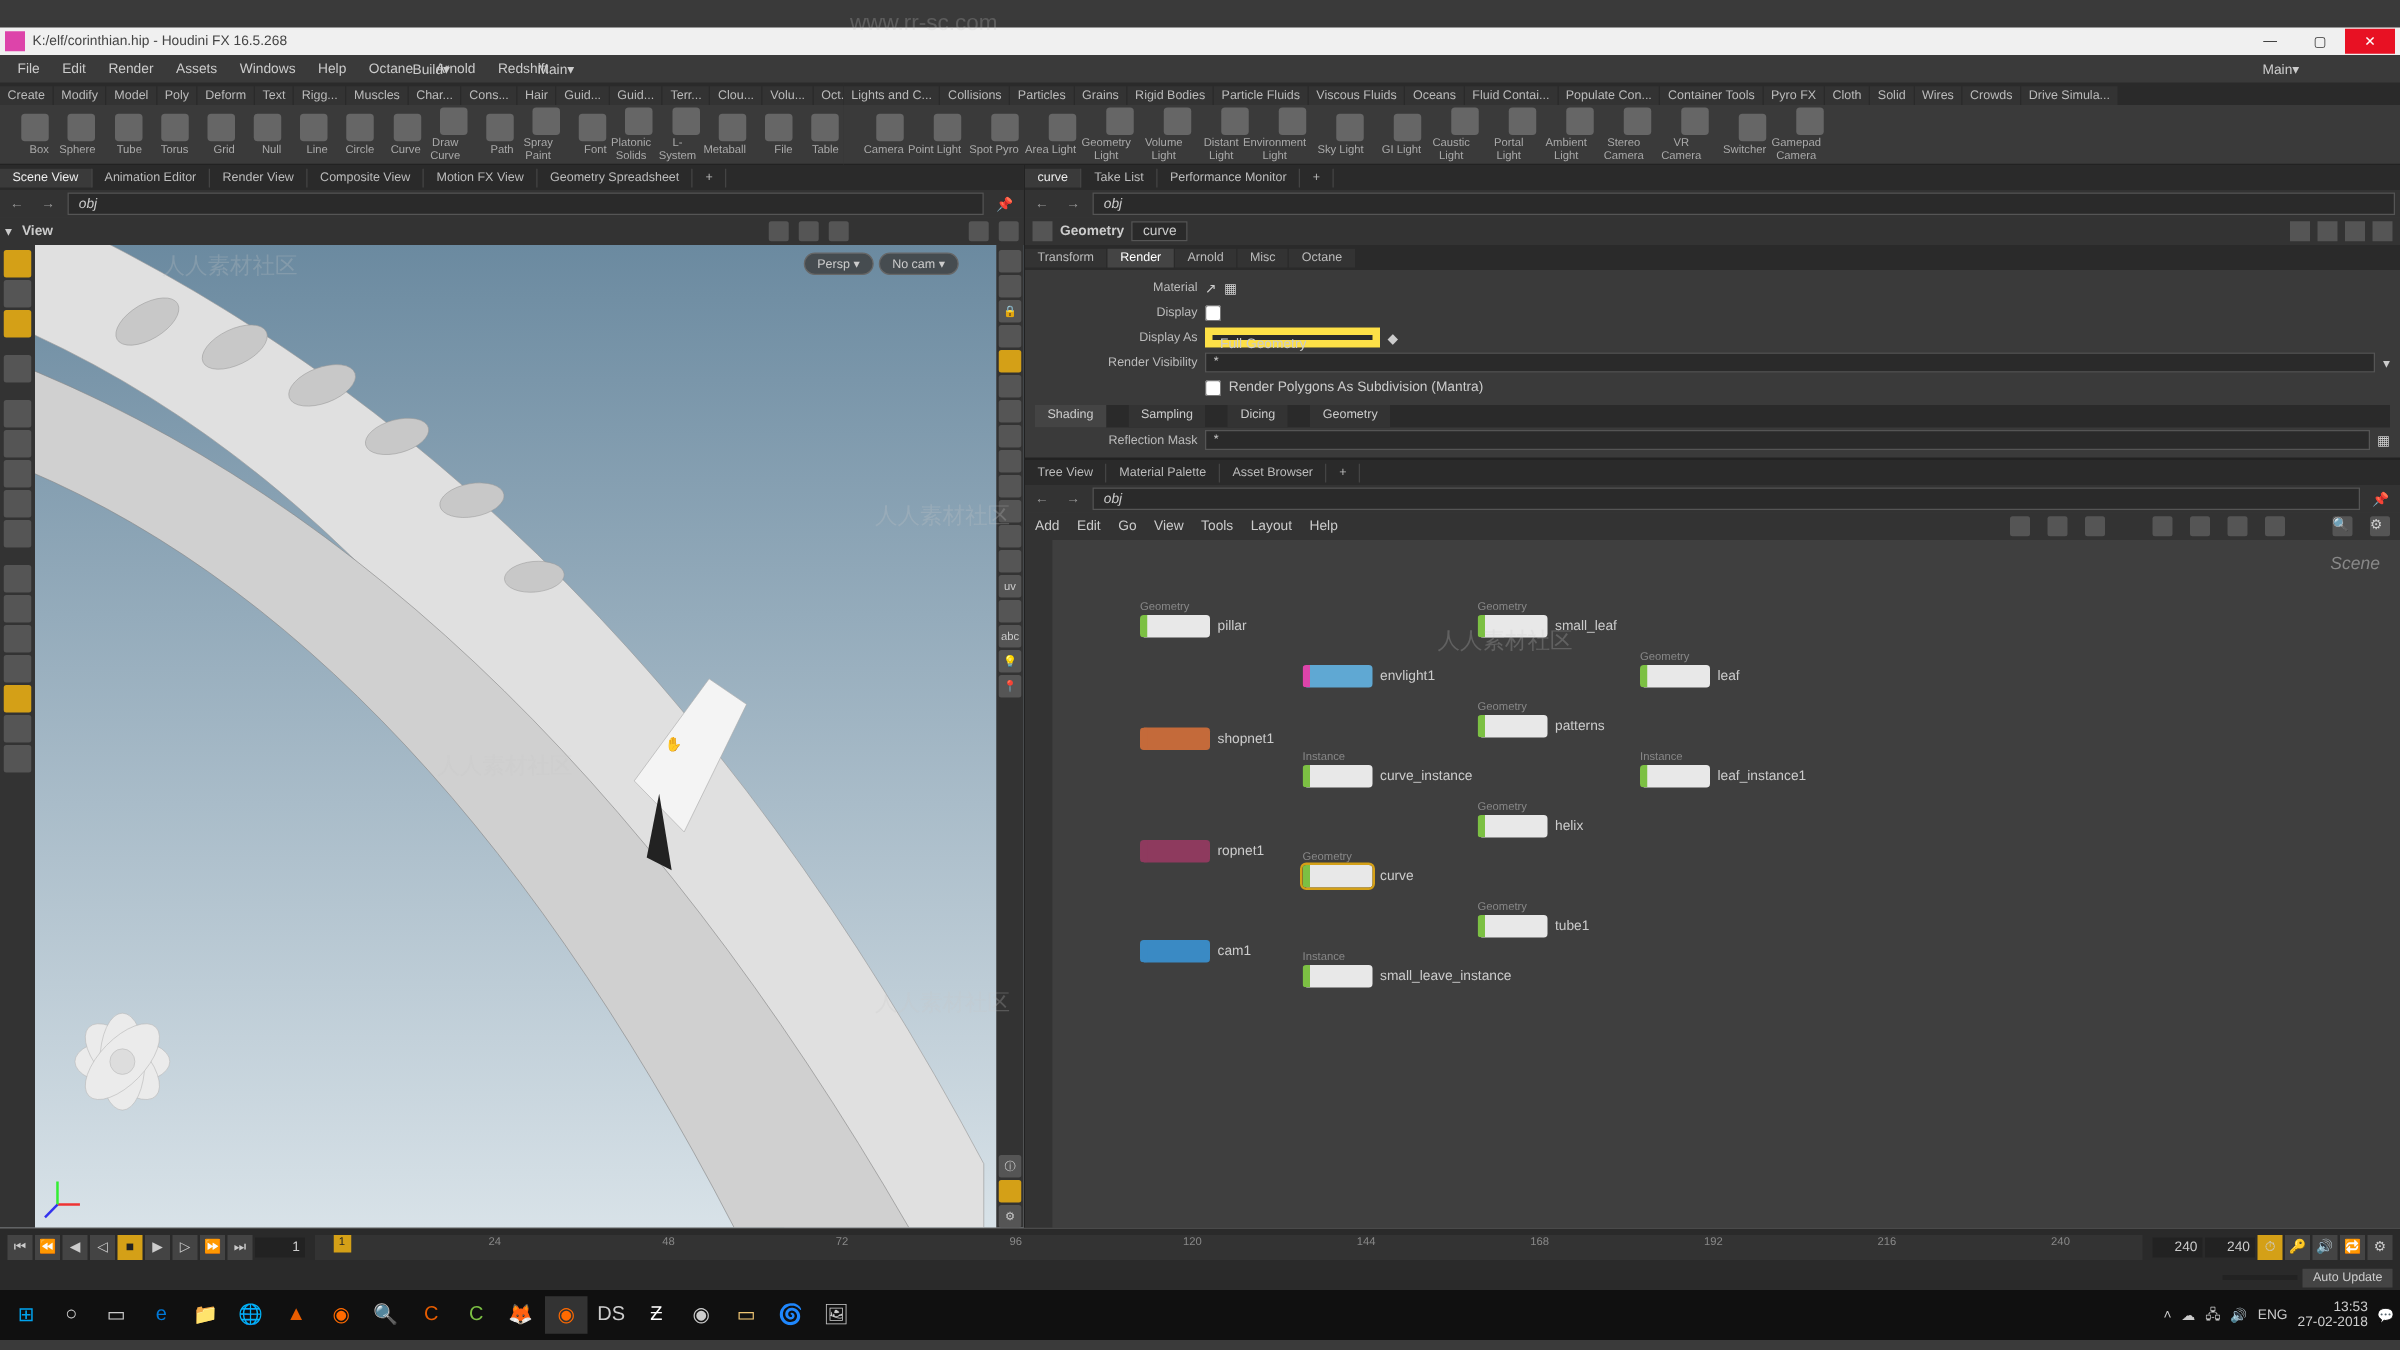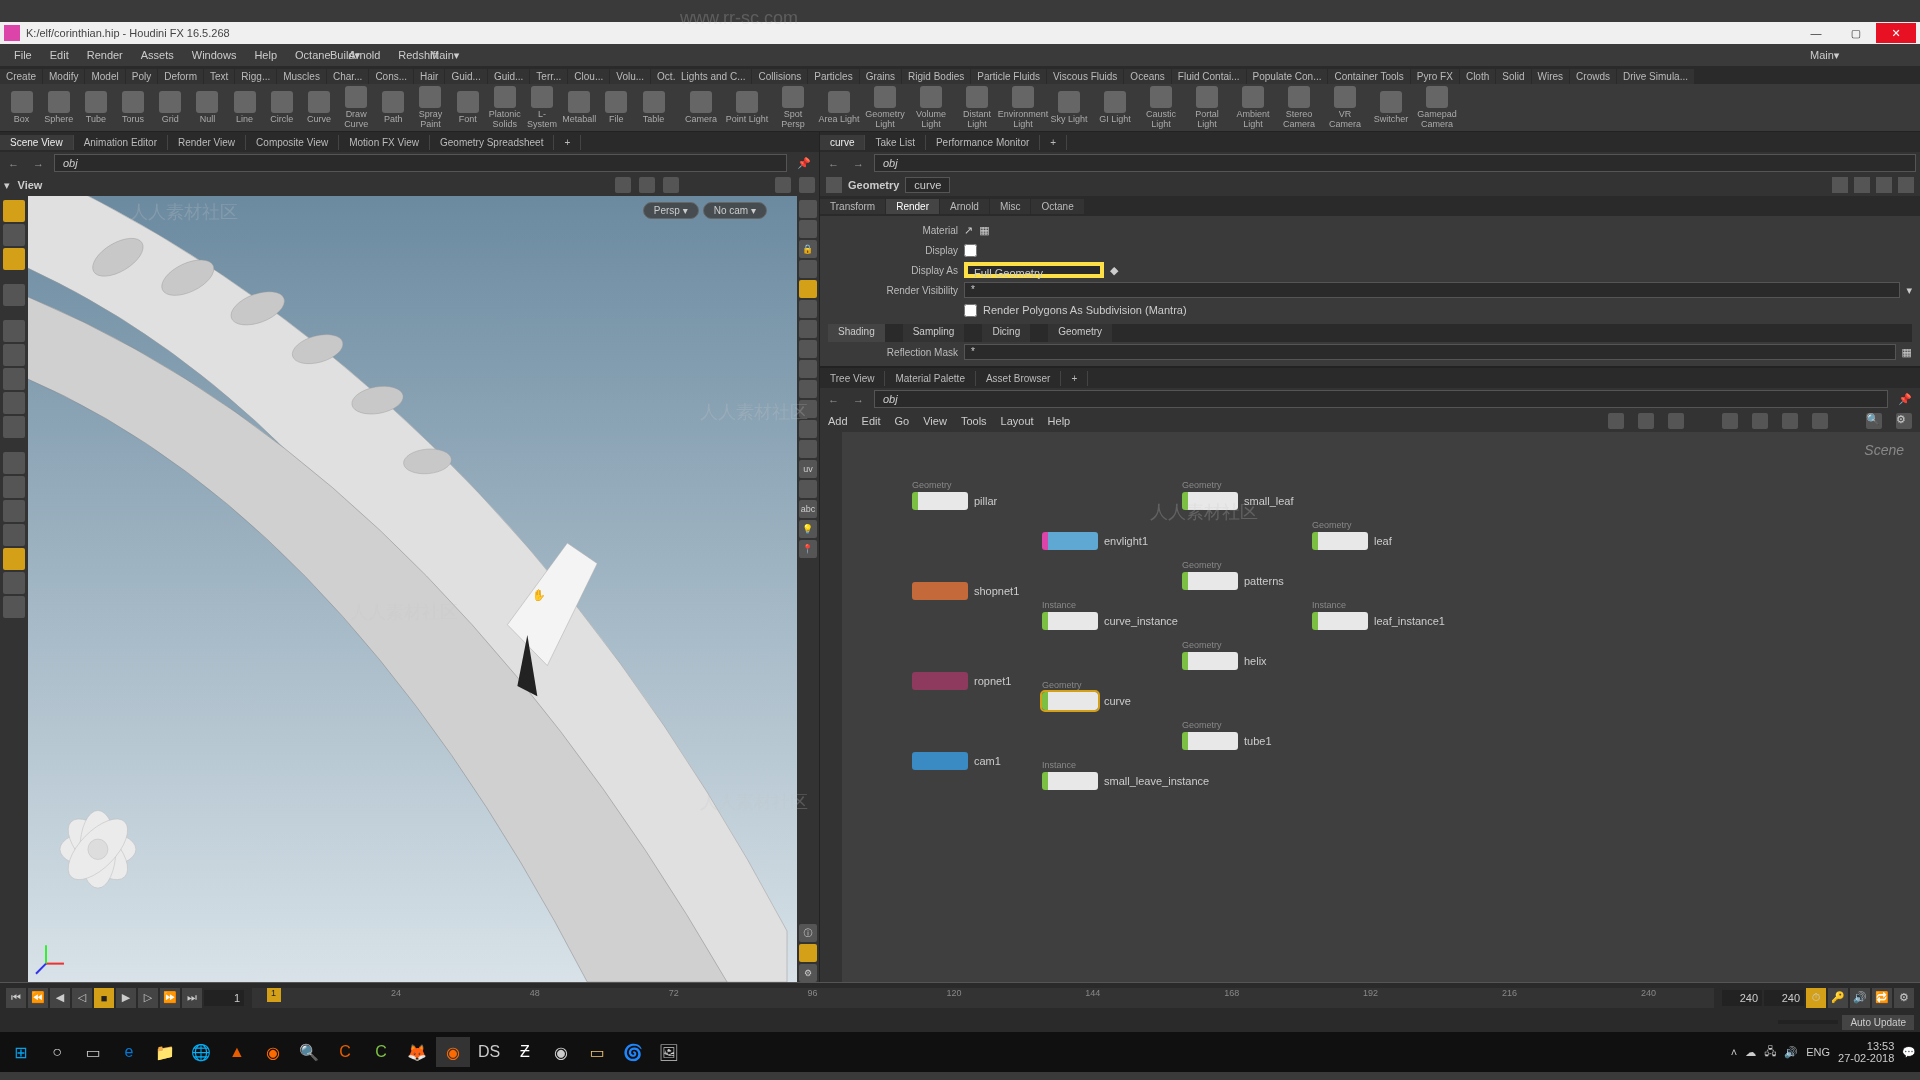--- a/index.html
+++ b/index.html
@@ -8,21 +8,21 @@
 .titlebar .icon { width: 16px; height: 16px; background: #d4a; margin-right: 6px; }
 .titlebar .title { flex: 1; color: #444; font-size: 11px; }
 .winbtns { display: flex; }
 .winbtn { width: 40px; height: 20px; display: flex; align-items: center; justify-content: center; color: #333; }
 .winbtn.close { background: #e81123; color: #fff; }
 .menubar { height: 22px; background: #3a3a3a; display: flex; align-items: center; padding: 0 6px; gap: 2px; }
 .menubar .mi { padding: 2px 8px; }
 .shelfTabs { height: 18px; background: #2a2a2a; display: flex; align-items: flex-end; overflow: hidden; }
 .shelfTabs .st { padding: 2px 6px; font-size: 10px; color: #bbb; background: #333; margin-right: 1px; white-space: nowrap; }
 .shelfRow { height: 48px; background: #3a3a3a; display: flex; align-items: center; padding: 0 4px; gap: 2px; border-bottom: 1px solid #222; }
-.shelfBtn { width: 44px; display: flex; flex-direction: column; align-items: center; gap: 1px; }
+.shelfBtn { width: 44px; display: flex; flex-direction: column; align-items: flex-end; gap: 1px; }
 .shelfBtn .ic { width: 22px; height: 22px; background: #666; border-radius: 3px; }
 .shelfBtn .lbl { font-size: 9px; color: #aaa; text-align: center; }
 .mainRow { display: flex; height: 850px; }
 .leftPane { width: 820px; display: flex; flex-direction: column; border-right: 1px solid #222; }
 .paneTabs { height: 20px; background: #2a2a2a; display: flex; align-items: center; }
 .paneTabs .pt { padding: 2px 10px; font-size: 10px; color: #bbb; border-right: 1px solid #444; }
 .paneTabs .pt.active { background: #3a3a3a; color: #eee; }
 .pathbar { height: 22px; background: #333; display: flex; align-items: center; padding: 0 4px; gap: 6px; }
 .pathbar .nav { color: #999; padding: 0 4px; }
 .pathbar .pathsel { background: #2a2a2a; padding: 2px 8px; flex: 1; border: 1px solid #555; font-style: italic; }
@@ -44,21 +44,21 @@
 .paramBar { height: 22px; background: #333; display: flex; align-items: center; padding: 0 6px; gap: 6px; }
 .paramBar .gic { width: 16px; height: 16px; background: #555; }
 .paramBar .bold { font-weight: bold; }
 .paramTabs { height: 20px; background: #2a2a2a; display: flex; align-items: center; }
 .paramTabs .pt { padding: 2px 10px; font-size: 10px; color: #bbb; background: #333; margin-right: 1px; }
 .paramTabs .pt.active { background: #444; color: #fff; }
 .paramBody { background: #3a3a3a; padding: 4px 8px; }
 .paramRow { display: flex; align-items: center; height: 20px; gap: 6px; }
 .paramRow .plabel { width: 130px; text-align: right; color: #bbb; font-size: 10px; }
 .paramRow .pfield { flex: 1; background: #2a2a2a; border: 1px solid #555; padding: 1px 6px; height: 16px; font-size: 10px; }
-.paramRow .pselect { width: 140px; background: #2a2a2a; border: 4px solid #fde047; padding: 1px 6px; height: 16px; }
+.paramRow .pselect { width: 140px; background: #2a2a2a; border: 6px solid #fde047; padding: 1px 6px; height: 16px; }
 .subTabs { height: 18px; background: #2a2a2a; display: flex; margin-top: 4px; }
 .subTabs .pt { padding: 2px 10px; font-size: 10px; background: #333; margin-right: 18px; }
 .subTabs .pt.active { background: #444; }
 .networkPane { flex: 1; display: flex; flex-direction: column; border-top: 2px solid #222; }
 .netMenubar { height: 22px; background: #333; display: flex; align-items: center; padding: 0 8px; gap: 14px; }
 .netMenubar .spacer { flex: 1; }
 .netMenubar .nic { width: 16px; height: 16px; background: #555; border-radius: 2px; }
 .netView { flex: 1; background: #3f3f3f; position: relative; overflow: hidden; }
 .netView .sceneLabel { position: absolute; top: 10px; right: 16px; font-size: 14px; color: #888; font-style: italic; }
 .netNode { position: absolute; display: flex; align-items: center; gap: 6px; }
@@ -240,21 +240,21 @@
       <div class="shelfBtn">
         <div class="ic"></div>
         <div class="lbl">Camera</div>
       </div>
       <div class="shelfBtn">
         <div class="ic"></div>
         <div class="lbl">Point Light</div>
       </div>
       <div class="shelfBtn">
         <div class="ic"></div>
-        <div class="lbl">Spot Persp</div>
+        <div class="lbl">Spot Pyro</div>
       </div>
       <div class="shelfBtn">
         <div class="ic"></div>
         <div class="lbl">Area Light</div>
       </div>
       <div class="shelfBtn">
         <div class="ic"></div>
         <div class="lbl">Geometry Light</div>
       </div>
       <div class="shelfBtn">

